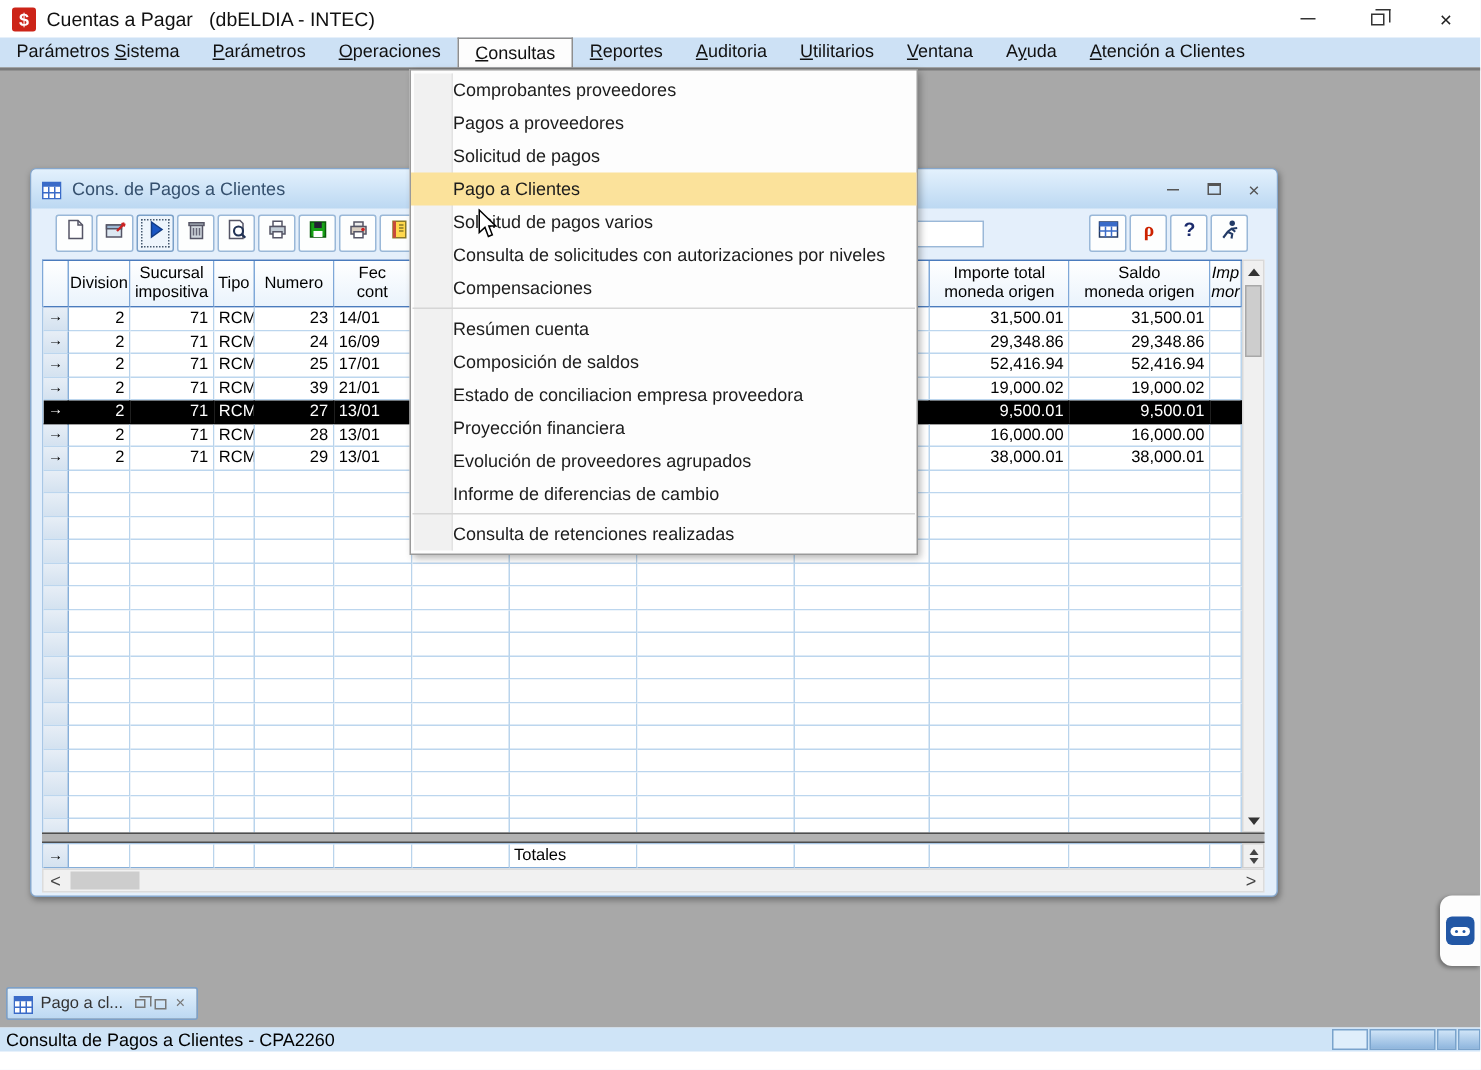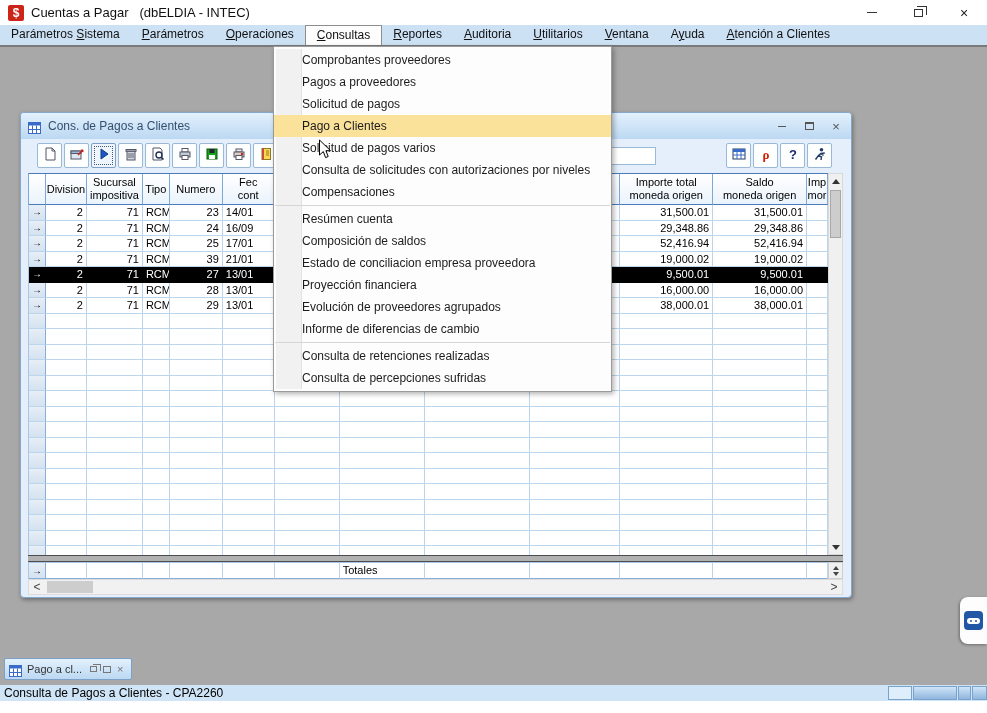--- a/index.html
+++ b/index.html
@@ -301,21 +301,21 @@
             <div class="hcell" style="width: 52px;">Fec
 cont</div>
             <div class="hcell" style="width: 65px;"></div>
             <div class="hcell" style="width: 85px;"></div>
             <div class="hcell" style="width: 106px;"></div>
             <div class="hcell" style="width: 90px;"></div>
             <div class="hcell" style="width: 93px;">Importe total
 moneda origen</div>
             <div class="hcell" style="width: 94px;">Saldo
 moneda origen</div>
-            <div class="hcell" style="width: 21px;">Imp
+            <div class="hcell" style="width: 21px; font-style: italic;">Imp
 mor</div>
           </div>
         <div class="grid-rows" id="gridRows">
             <div class="grid-row">
               <div class="gcell marker" style="width: 17px; text-align: center;">→</div>
               <div class="gcell" style="width: 41px; text-align: right;">2</div>
               <div class="gcell" style="width: 56px; text-align: right;">71</div>
               <div class="gcell" style="width: 27px; text-align: left;">RCM</div>
               <div class="gcell" style="width: 53px; text-align: right;">23</div>
               <div class="gcell" style="width: 52px; text-align: left;">14/01</div>
@@ -712,21 +712,20 @@
       <div class="menu-item">Compensaciones</div>
       <div class="menu-sep"></div>
       <div class="menu-item">Resúmen cuenta</div>
       <div class="menu-item">Composición de saldos</div>
       <div class="menu-item">Estado de conciliacion empresa proveedora</div>
       <div class="menu-item">Proyección financiera</div>
       <div class="menu-item">Evolución de proveedores agrupados</div>
       <div class="menu-item">Informe de diferencias de cambio</div>
       <div class="menu-sep"></div>
       <div class="menu-item">Consulta de retenciones realizadas</div>
-      <div class="menu-item">Consulta de percepciones sufridas</div>
     </div>
 
   <div class="cursor">
     <svg width="14" height="21" viewBox="0 0 14 21">
       <path d="M1.5 1 L1.5 16 L5.3 12.6 L7.6 18.6 L10.2 17.5 L7.9 11.7 L12.5 11.7 Z" fill="#ffffff" stroke="#000000" stroke-width="1"></path>
     </svg>
   </div>
 
   <div class="minwin">
     <span class="mw-icon" id="minIcon"><svg width="13" height="12">

